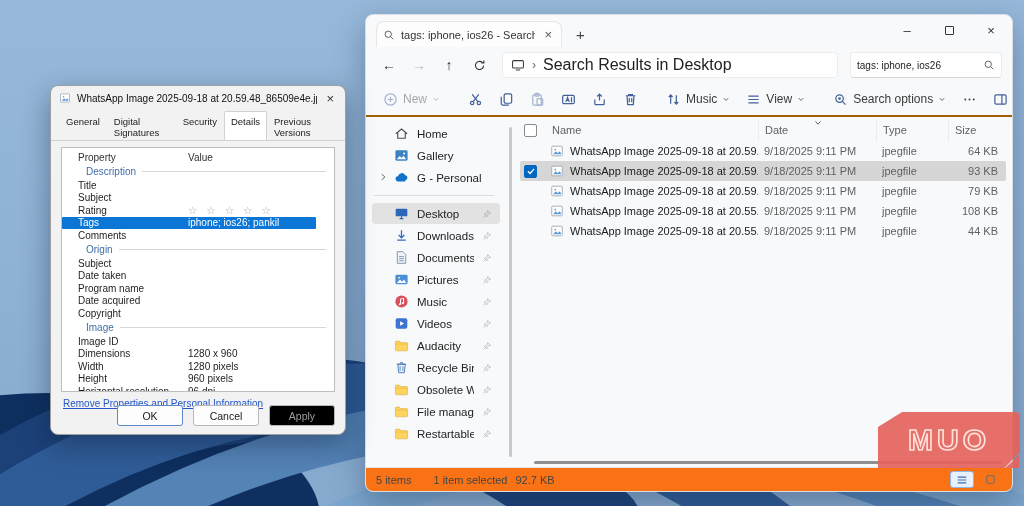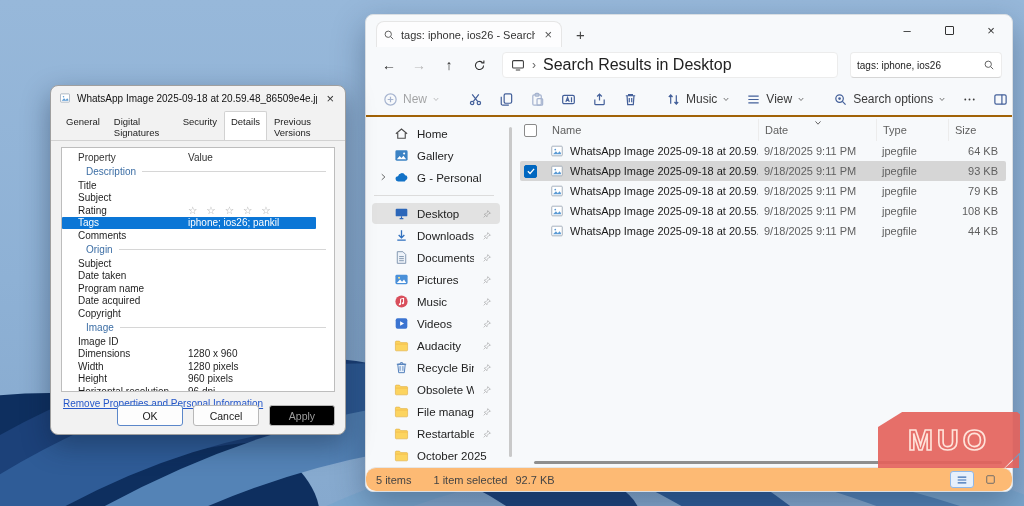--- a/index.html
+++ b/index.html
@@ -77,21 +77,21 @@
   .frow.sel .fchk { visibility:visible; background:#0067c0; border-color:#0067c0; }
   .fname { display:flex; align-items:center; gap:6px; color:#1b1b1b; white-space:nowrap;
     overflow:hidden; padding-left:4px; }
   .fico { width:14px; height:14px; flex:0 0 14px; }
   .fdate,.ftype { color:#5f5f5f; padding-left:6px; white-space:nowrap; }
   .fsize { color:#5f5f5f; text-align:right; padding-right:8px; white-space:nowrap; }
   .hscroll { position:absolute; left:22px; right:10px; bottom:3px; height:3px;
     background:#8f8f8f; border-radius:2px; }
 
   .status { height:24px; border-top:1px solid #e6e6e6; display:flex; align-items:center;
-    padding:0 10px; font-size:11px; color:#444; gap:8px; background:#fdba74;border-radius:10px; }
+    padding:0 10px; font-size:11px; color:#444; gap:8px; background:#f97316; }
   .st1 { margin-right:14px; }
   .viewbtns { margin-left:auto; display:flex; gap:4px; }
   .vb { width:24px; height:17px; display:flex; align-items:center; justify-content:center;
     border-radius:3px; border:1px solid transparent; }
   .vb.active { border-color:#8fb8e9; background:#e7f0fb; }
 
   
   .props { position:absolute; left:50px; top:85px; width:296px; height:350px;
     background:#f2f2f2; border:1px solid #9f9f9f; border-radius:8px;
     box-shadow:0 10px 28px rgba(10,25,50,.4); font-size:10px; color:#1a1a1a; overflow:hidden; }
@@ -514,28 +514,20 @@
 
     <svg class="sbico">
                 <use href="#i-folder-icon"></use>
               </svg>
     <span class="sblbl">Restartable apps</span>
     <svg class="sbpin" viewBox="0 0 16 16">
                 <use href="#i-pin"></use>
               </svg>
   </div>
 
-  <div class="sbi">
-
-    <svg class="sbico">
-                <use href="#i-folder-icon"></use>
-              </svg>
-    <span class="sblbl">October 2025</span>
-
-  </div>
 </div>
         <div class="sb-scroll"></div>
       </aside>
 
       <div class="files">
         <div class="fhead">
           <span class="fchk" style="visibility:visible"></span>
           <span class="fh">Name</span>
           <span class="fh bord">
             <svg class="sortchev" viewBox="0 0 16 16">

